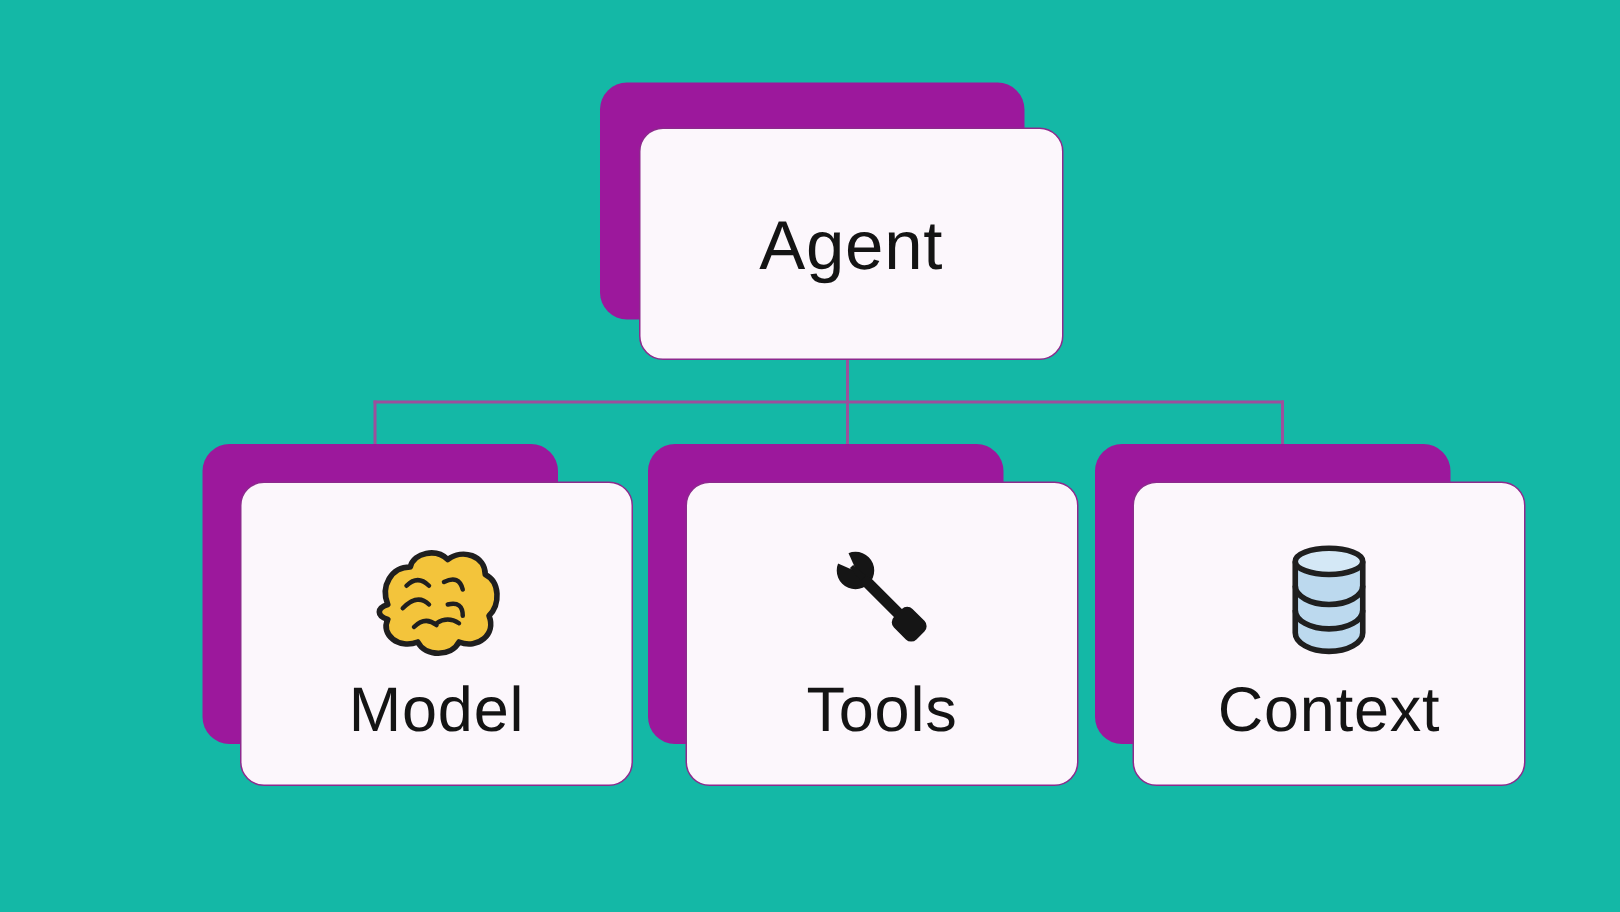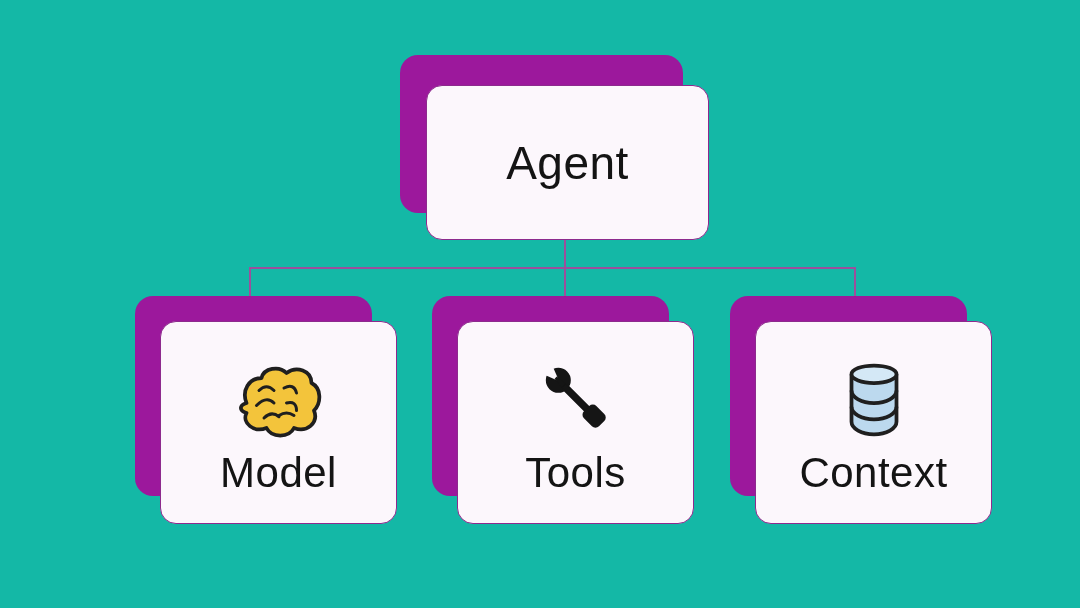--- a/index.html
+++ b/index.html
@@ -47,21 +47,21 @@
   .line.h{height:2px;}
   .line.v{width:2px;}
 
   
   .node-agent .shadow{left:-26px;top:-30px;width:283px;height:158px;}
   .node-agent .card{left:0;top:0;width:283px;height:155px;}
   .node-agent{left:426px;top:85px;width:283px;height:155px;}
 
   
   .child .shadow{left:-25px;top:-25px;width:237px;height:200px;}
-  .child .card{left:0;top:0;width:237px;height:203px;padding-top:6px;}
+  .child .card{left:0;top:0;width:262px;height:203px;padding-top:6px;}
   .node-model{left:160px;top:321px;width:237px;height:203px;}
   .node-tools{left:457px;top:321px;width:237px;height:203px;}
   .node-context{left:755px;top:321px;width:237px;height:203px;}
 </style>
 </head>
 <body>
 
 <div class="canvas">
 
   <div class="line v" style="left:564px;top:238px;height:30px;"></div>

